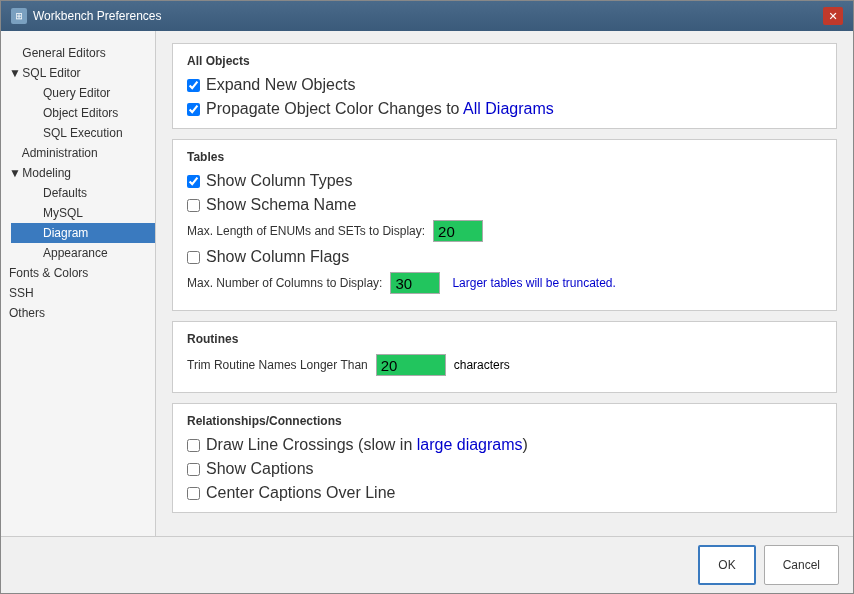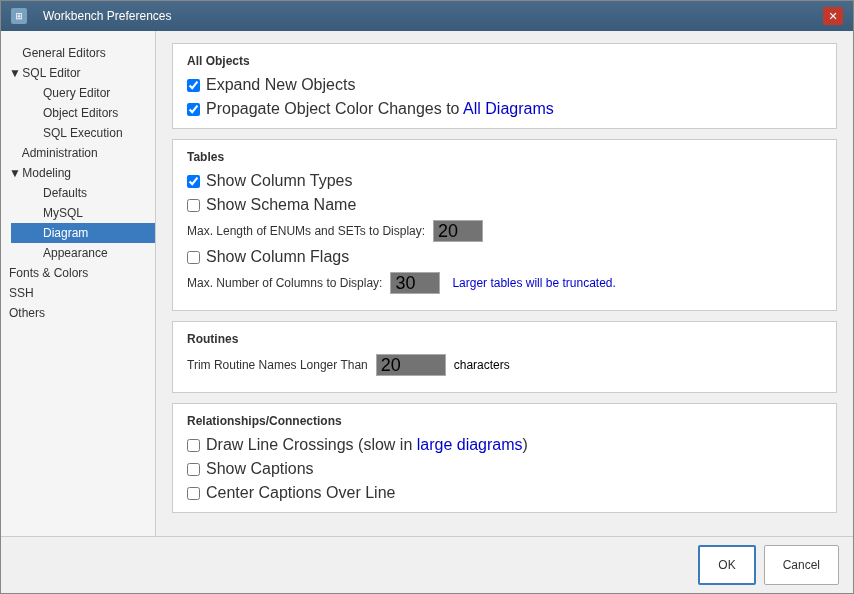--- a/index.html
+++ b/index.html
@@ -40,21 +40,20 @@
       display: flex;
       align-items: center;
       justify-content: center;
       font-size: 9px;
       color: white;
     }
 
     .title-text {
       font-size: 12px;
       font-weight: normal;
-      margin-left: 10px;
     }
 
     .title-close {
       width: 20px;
       height: 18px;
       background: #c0392b;
       color: white;
       border: none;
       cursor: pointer;
       display: flex;
@@ -164,22 +163,22 @@
     .input-row label {
       color: #333;
       font-size: 12px;
     }
 
     .input-field {
       width: 50px;
       height: 22px;
       border: 1px solid #aaa;
       padding: 2px 4px;
-      font-size: 18px;
-      background: #737373;
+      font-size: 15px;
+      background: #22c55e;
     }
 
     .input-field.wide {
       width: 70px;
     }
 
     .truncate-note {
       color: #0000cc;
       font-size: 12px;
       margin-left: 4px;

